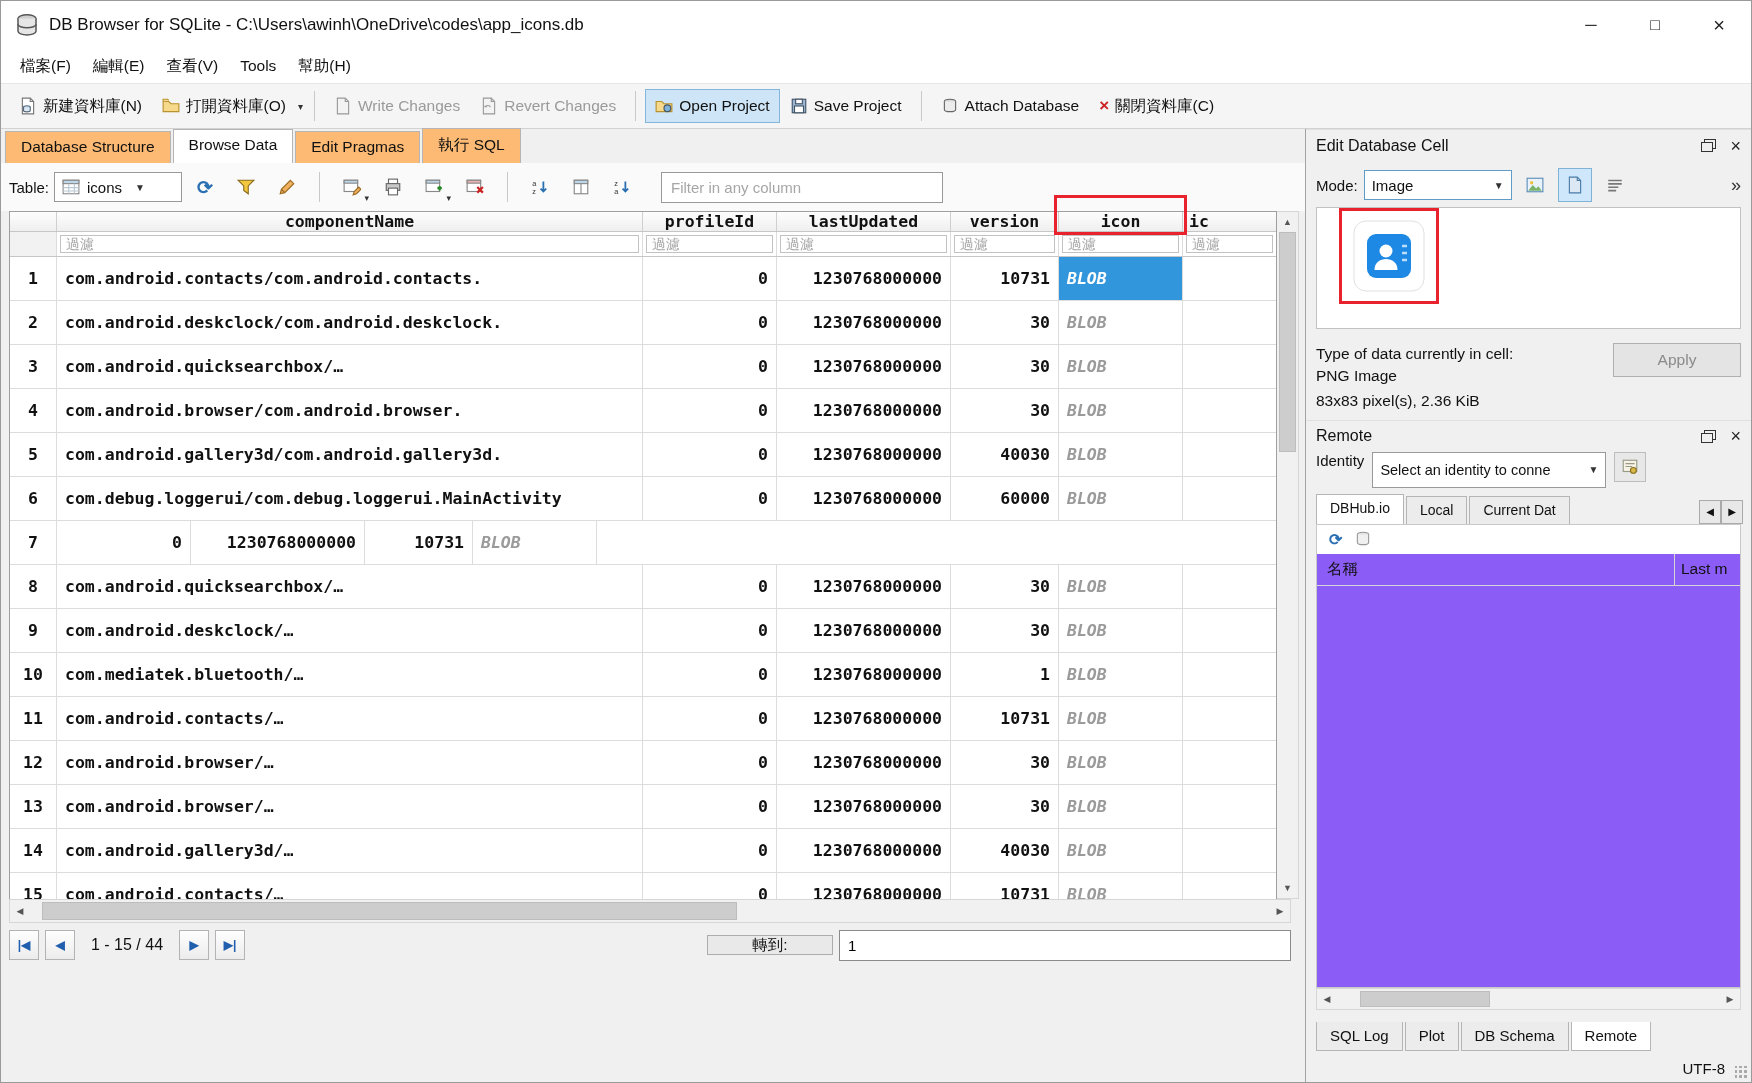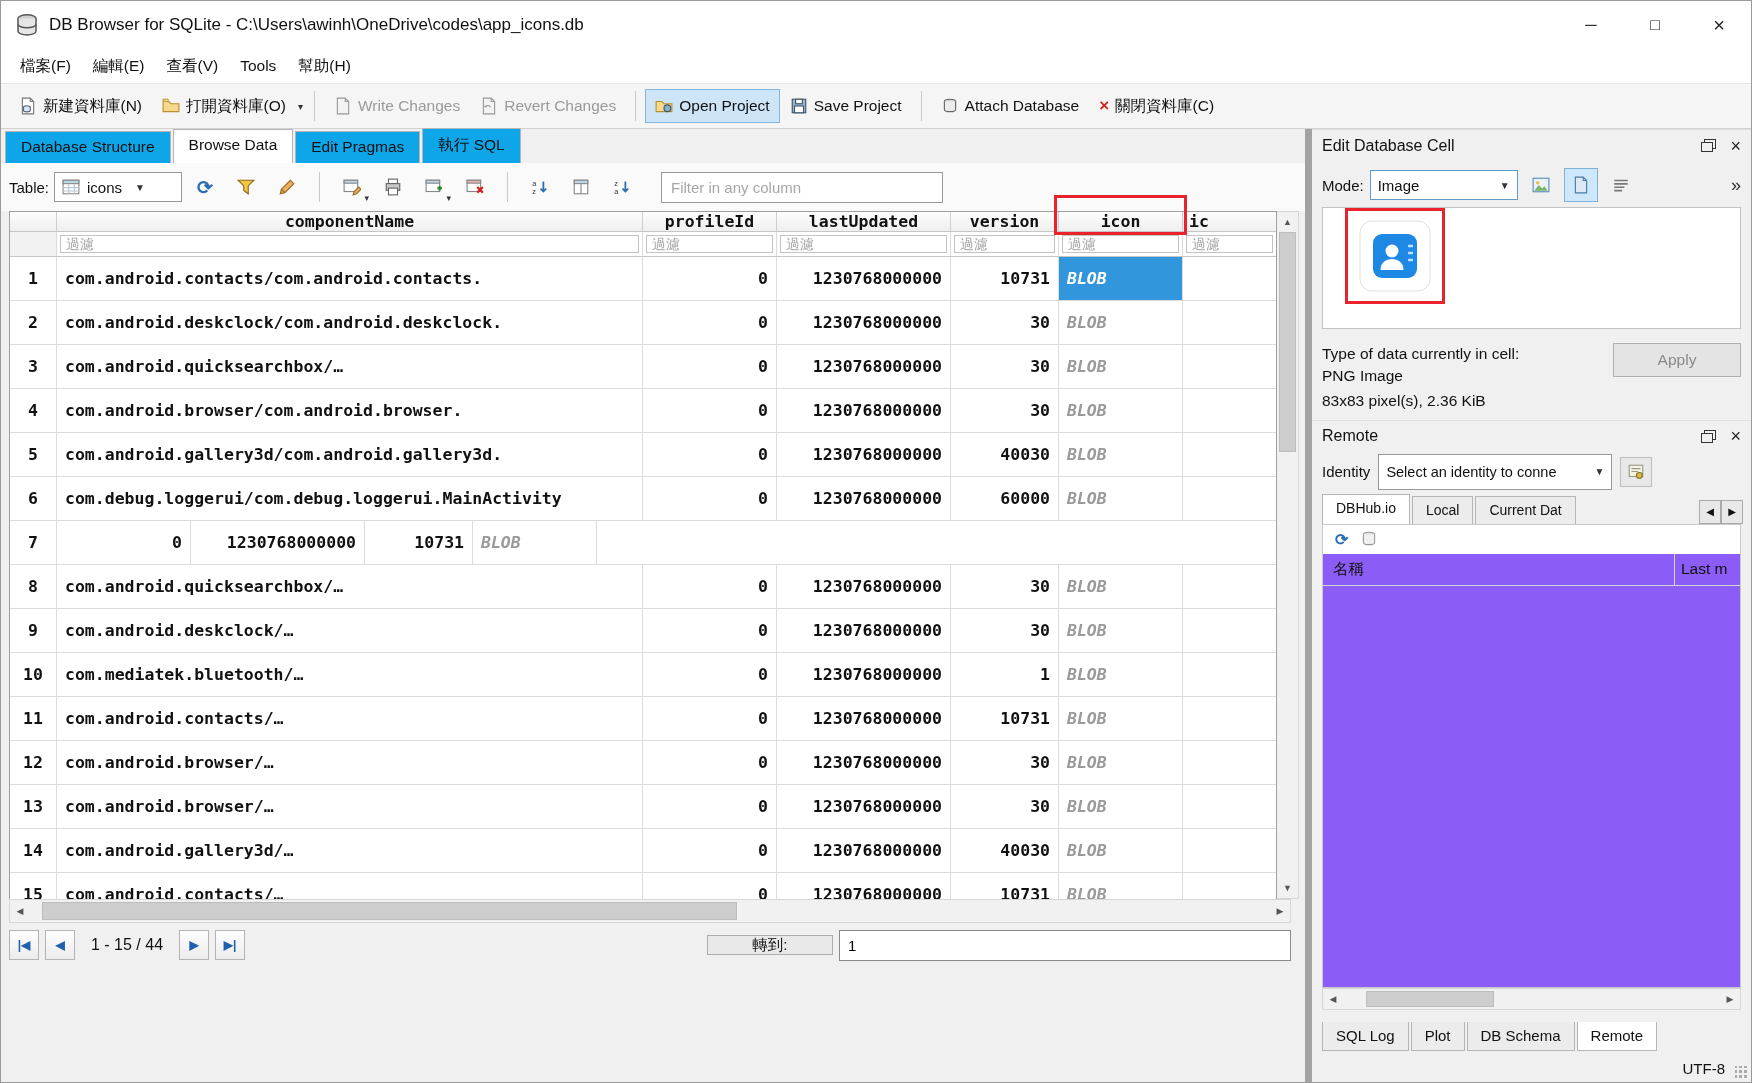--- a/index.html
+++ b/index.html
@@ -28,25 +28,25 @@
   .tbtn { display:flex; align-items:center; gap:6px; padding:7px 9px; border:1px solid transparent; white-space:nowrap; }
   .tbtn.disabled { color:#9a9a9a; }
   .tbtn.highlight { background:#cde5f7; border-color:#84b6dc; }
   .tsep { width:1px; height:30px; background:#c9c9c9; margin:0 9px; }
   .dd-arrow { font-size:10px; color:#333; padding:0 2px; }
   .redx { color:#cc2222; font-weight:bold; font-size:17px; }
 
   
   .content { flex:1; display:flex; min-height:0; }
   .left { width:1304px; display:flex; flex-direction:column; background:#f0f0f0; min-height:0; }
-  .dock { flex:1; display:flex; flex-direction:column; background:#f0f0f0; border-left:7px solid #a3a3a3; min-height:0; }
+  .dock { flex:1; display:flex; flex-direction:column; background:#f0f0f0; border-left:1px solid #a3a3a3; min-height:0; }
 
   
   .tabbar { height:34px; display:flex; align-items:flex-end; padding-left:4px; flex:none; }
-  .tab { padding:6px 15px 7px; border:1px solid #b5b5b5; border-bottom:none; background:#0ea5e9; margin-right:2px; font-size:15.5px; }
+  .tab { padding:6px 15px 7px; border:1px solid #b5b5b5; border-bottom:none; background:#fdba74; margin-right:2px; font-size:15.5px; }
   .tab.active { background:#fff; position:relative; z-index:2; padding-bottom:9px; }
 
   
   .controls { height:48px; background:#fafafa; display:flex; align-items:center; padding:0 8px; gap:5px; flex:none; }
   .combo { display:flex; align-items:center; gap:7px; border:1px solid #999; background:#fff; height:30px; padding:0 7px; }
   .combo .arrow { font-size:10px; color:#333; margin-left:6px; }
   .tbl-combo { width:128px; }
   .mini { width:36px; height:34px; display:flex; align-items:center; justify-content:center; position:relative; }
   .mini .sub { position:absolute; right:1px; bottom:1px; font-size:9px; color:#333; }
   .glyph-blue { color:#2b6fb3; font-size:19px; font-weight:bold; }
@@ -112,21 +112,21 @@
 
   .preview { height:122px; background:#fff; border:1px solid #c2c2c2; position:relative; padding:12px 0 0 36px; }
   .preview-iconwrap { width:72px; height:72px; position:relative; }
 
   .info-row { display:flex; margin-top:14px; }
   .info-left { flex:1; font-size:15.5px; line-height:1.45; }
   .apply-btn { width:128px; height:34px; background:#e4e4e4; border:1px solid #b0b0b0; color:#8a8a8a; display:flex; align-items:center; justify-content:center; font-size:15.5px; }
   .size-line { margin-top:4px; font-size:15.5px; }
 
   .remote { flex:1; display:flex; flex-direction:column; min-height:0; }
-  .identity-row { height:40px; display:flex; align-items:center; gap:8px; padding:0 10px; flex:none; }
+  .identity-row { height:40px; display:flex; align-items:flex-start; gap:8px; padding:0 10px; flex:none; }
   .id-combo { width:234px; height:36px; overflow:hidden; white-space:nowrap; font-size:14.5px; }
   .id-btn { width:32px; height:30px; border:1px solid #bdbdbd; background:#e8e8e8; display:flex; align-items:center; justify-content:center; }
   .rtabs { height:32px; display:flex; align-items:flex-end; padding-left:10px; flex:none; }
   .rtab { padding:5px 13px 6px; border:1px solid #b5b5b5; border-bottom:none; background:#ececec; margin-right:2px; font-size:14px; white-space:nowrap; }
   .rtab.active { background:#fff; padding-bottom:8px; position:relative; z-index:2; }
   .rtab-arrows { margin-left:auto; display:flex; margin-right:8px; }
   .rtab-arrows span { width:22px; height:24px; border:1px solid #aaa; background:#e8e8e8; display:flex; align-items:center; justify-content:center; font-size:10px; }
   .rtools { height:30px; display:flex; align-items:center; gap:12px; padding-left:12px; flex:none; background:#fff; border:1px solid #c9c9c9; border-bottom:none; margin:0 10px; }
   .rlist { flex:1; background:#8b5cf6; border:1px solid #c9c9c9; border-top:none; margin:0 10px; display:flex; flex-direction:column; min-height:0; }
   .rlist-header { height:32px; display:flex; border-bottom:1px solid #d5d5d5; font-size:15.5px; flex:none; }

